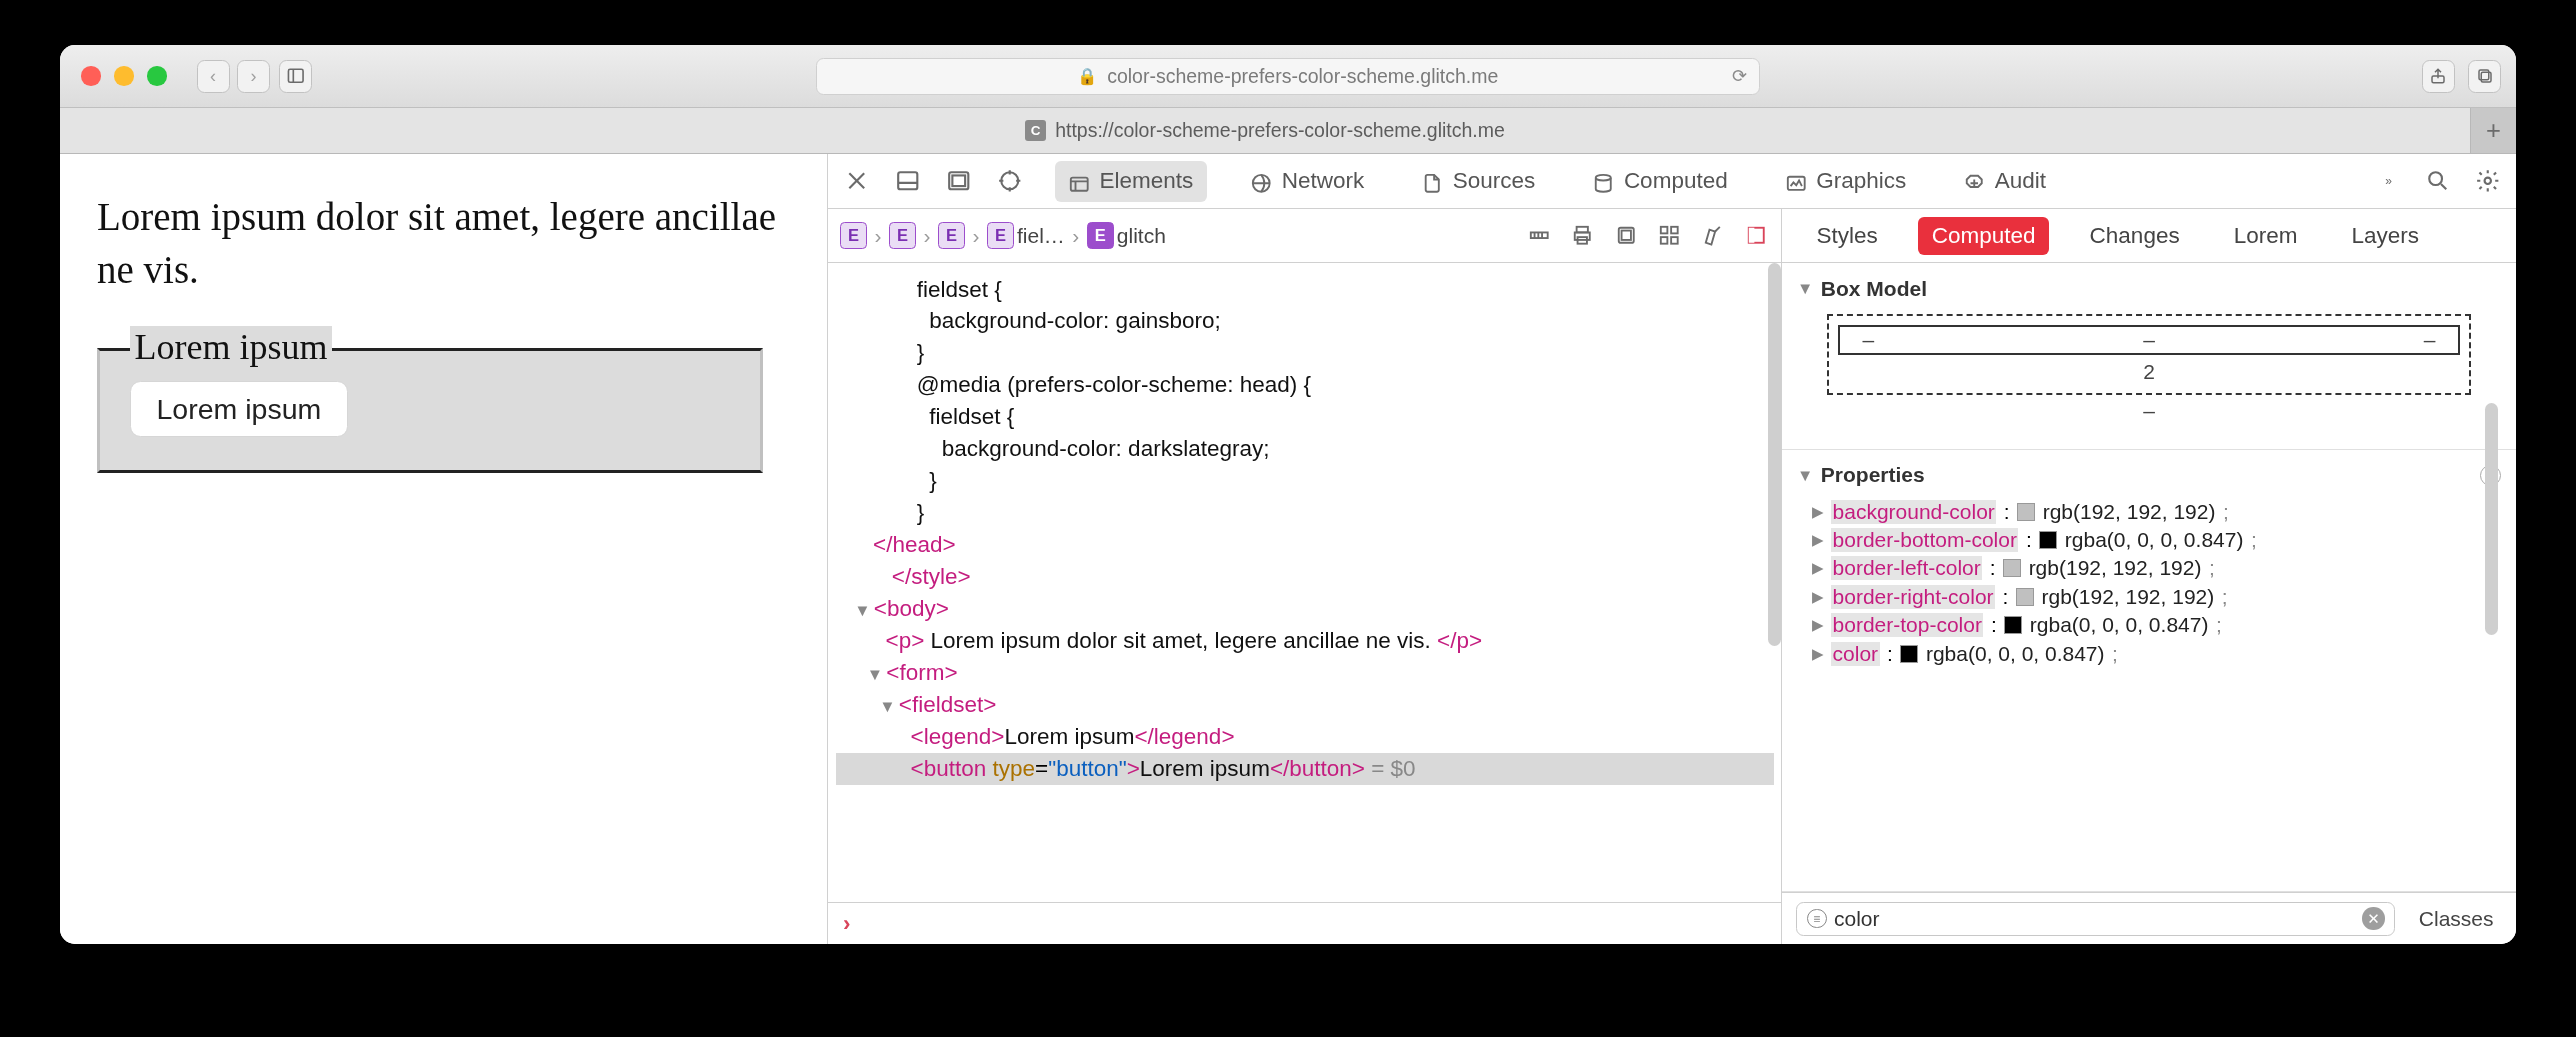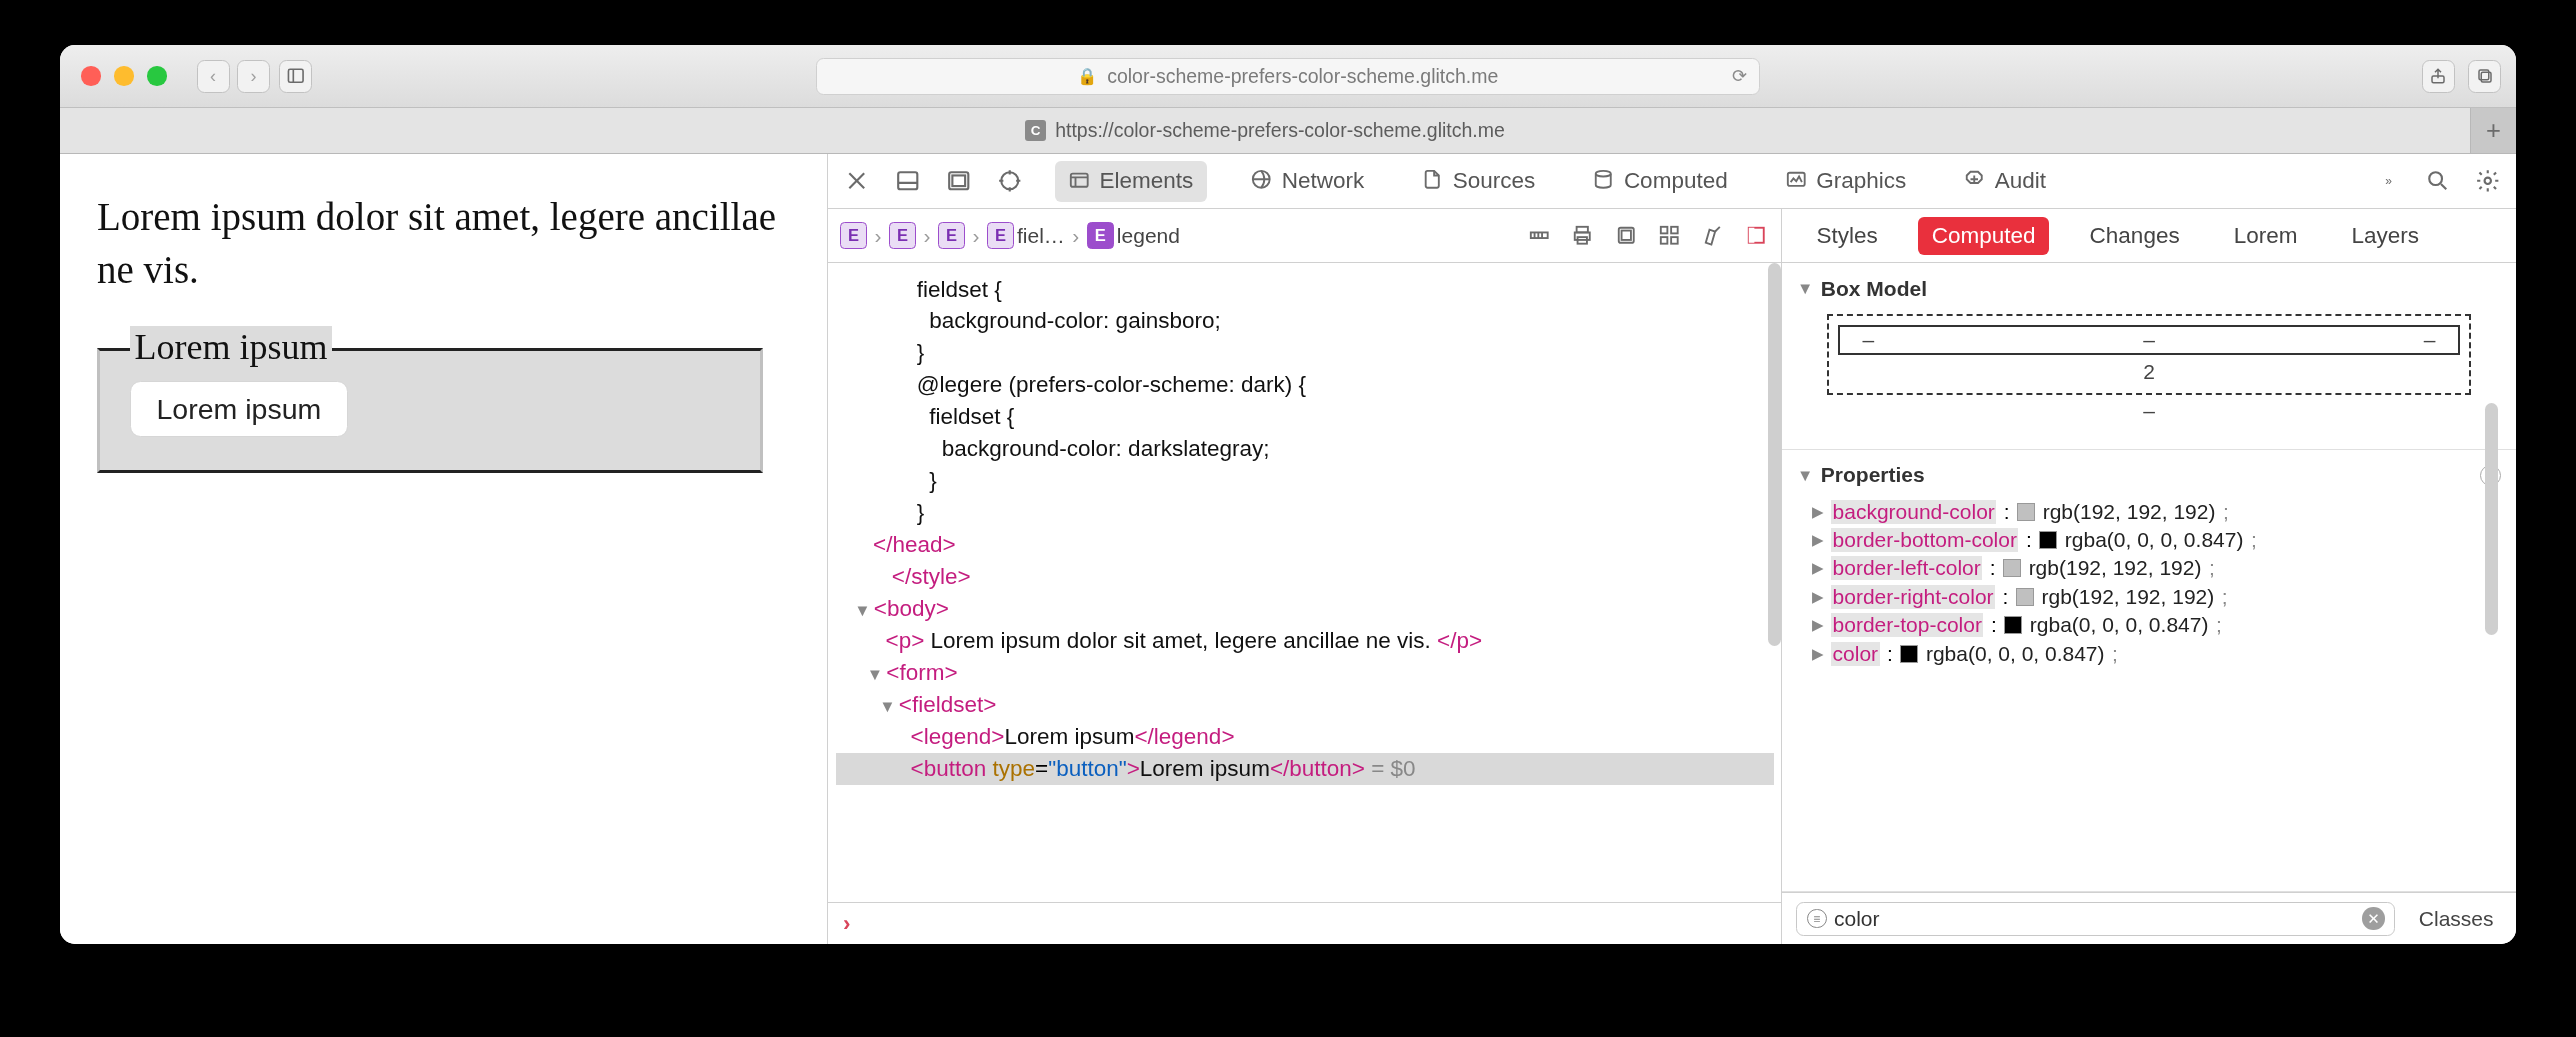--- a/index.html
+++ b/index.html
@@ -26,21 +26,21 @@
 .page p { font-size: 39px; line-height: 1.35; color: #111; }
 .fieldset { margin-top: 52px; border: 3px solid; border-top-color: rgba(0,0,0,0.847); border-left-color: #c0c0c0; border-right-color: #c0c0c0; border-bottom-color: rgba(0,0,0,0.847); background: gainsboro; padding: 22.5px 30px 33px 30px; width: 666px; }
 .legend { font-size: 36px; color: #111; margin-top: -48px; margin-bottom: 13.5px; background: gainsboro; padding: 0 4.5px; width: fit-content; }
 .btn { background: #fff; border: 0.7px solid #d6d6d6; border-radius: 10.5px; padding: 10.5px 25.5px; font-size: 28.5px; color: #222; font-family: -apple-system, sans-serif; }
 .devtools { flex: 1; display: flex; flex-direction: column; border-left: 0.7px solid #d0d0d0; background: #fff; }
 .dt-toolbar { height: 55px; border-bottom: 0.7px solid #d0d0d0; display: flex; align-items: center; padding: 0 13.5px; gap: 30px; }
 .dt-icons { display: flex; gap: 21px; }
 .dt-ic { width: 30px; height: 30px; display: flex; align-items: center; justify-content: center; color: #6b6b6b; }
 .dt-ic svg { width: 25.5px; height: 25.5px; stroke: currentColor; fill: none; stroke-width: 2; }
 .dt-tabs { display: flex; gap: 30px; font-size: 22.5px; color: #555; align-items: center; }
-.dt-tab { display: flex; align-items: flex-start; gap: 9px; padding: 7.5px 13.5px; border-radius: 6px; }
+.dt-tab { display: flex; align-items: flex-end; gap: 9px; padding: 7.5px 13.5px; border-radius: 6px; }
 .dt-tab.active { background: #e2e2e2; }
 .dt-right { margin-left: auto; display: flex; gap: 19.5px; align-items: center; }
 .dt-body { flex: 1; display: flex; }
 .dom-col { flex: 1; display: flex; flex-direction: column; border-right: 0.7px solid #d0d0d0; }
 .breadcrumb { height: 54px; border-bottom: 0.7px solid #d0d0d0; display: flex; align-items: center; padding: 0 12px; gap: 7.5px; font-size: 21px; }
 .crumb { display: flex; align-items: center; gap: 3px; }
 .crumb-box { width: 27px; height: 27px; border: 1.5px solid #9c4dcc; background: #eaddf5; border-radius: 4.5px; display: flex; align-items: center; justify-content: center; color: #7b2fb2; font-weight: bold; font-size: 16.5px; }
 .crumb-box.last { background: #9c4dcc; color: #fff; }
 .crumb-sep { color: #999; }
 .crumb-text { color: #444; }
@@ -258,21 +258,21 @@
                 <span class="crumb-box">E</span>
               </div>
             <span class="crumb-sep">›</span>
             <div class="crumb">
                 <span class="crumb-box">E</span>
                 <span class="crumb-text">fiel…</span>
               </div>
             <span class="crumb-sep">›</span>
             <div class="crumb">
                 <span class="crumb-box last">E</span>
-                <span class="crumb-text">legend</span>
+                <span class="crumb-text">glitch</span>
               </div>
             <div class="bc-tools">
               <div class="bc-ic">
                   <svg viewBox="0 0 24 24">
                     <rect x="3" y="9" width="18" height="6"></rect>
                     <line x1="7" y1="9" x2="7" y2="15"></line>
                     <line x1="11" y1="9" x2="11" y2="15"></line>
                     <line x1="15" y1="9" x2="15" y2="15"></line>
                   </svg>
                 </div>
@@ -309,21 +309,21 @@
                     <rect x="4" y="4" width="6" height="16" fill="#fff" stroke="none"></rect>
                   </svg>
                 </div>
             </div>
           </div>
 
           <div class="dom-source">
             <div class="line txt">             fieldset {</div>
             <div class="line txt">               background-color: gainsboro;</div>
             <div class="line txt">             }</div>
-            <div class="line txt">             @legere (prefers-color-scheme: dark) {</div>
+            <div class="line txt">             @media (prefers-color-scheme: head) {</div>
             <div class="line txt">               fieldset {</div>
             <div class="line txt">                 background-color: darkslategray;</div>
             <div class="line txt">               }</div>
             <div class="line txt">             }</div>
             <div class="line">      <span class="tag">&lt;/head&gt;</span></div>
             <div class="line">         <span class="tag">&lt;/style&gt;</span></div>
             <div class="line">   <span class="tri">▼</span><span class="tag">&lt;body&gt;</span></div>
             <div class="line">        <span class="tag">&lt;p&gt;</span><span class="txt"> Lorem ipsum dolor sit amet, legere ancillae ne vis. </span><span class="tag">&lt;/p&gt;</span></div>
             <div class="line">     <span class="tri">▼</span><span class="tag">&lt;form&gt;</span></div>
             <div class="line">       <span class="tri">▼</span><span class="tag">&lt;fieldset&gt;</span></div>

